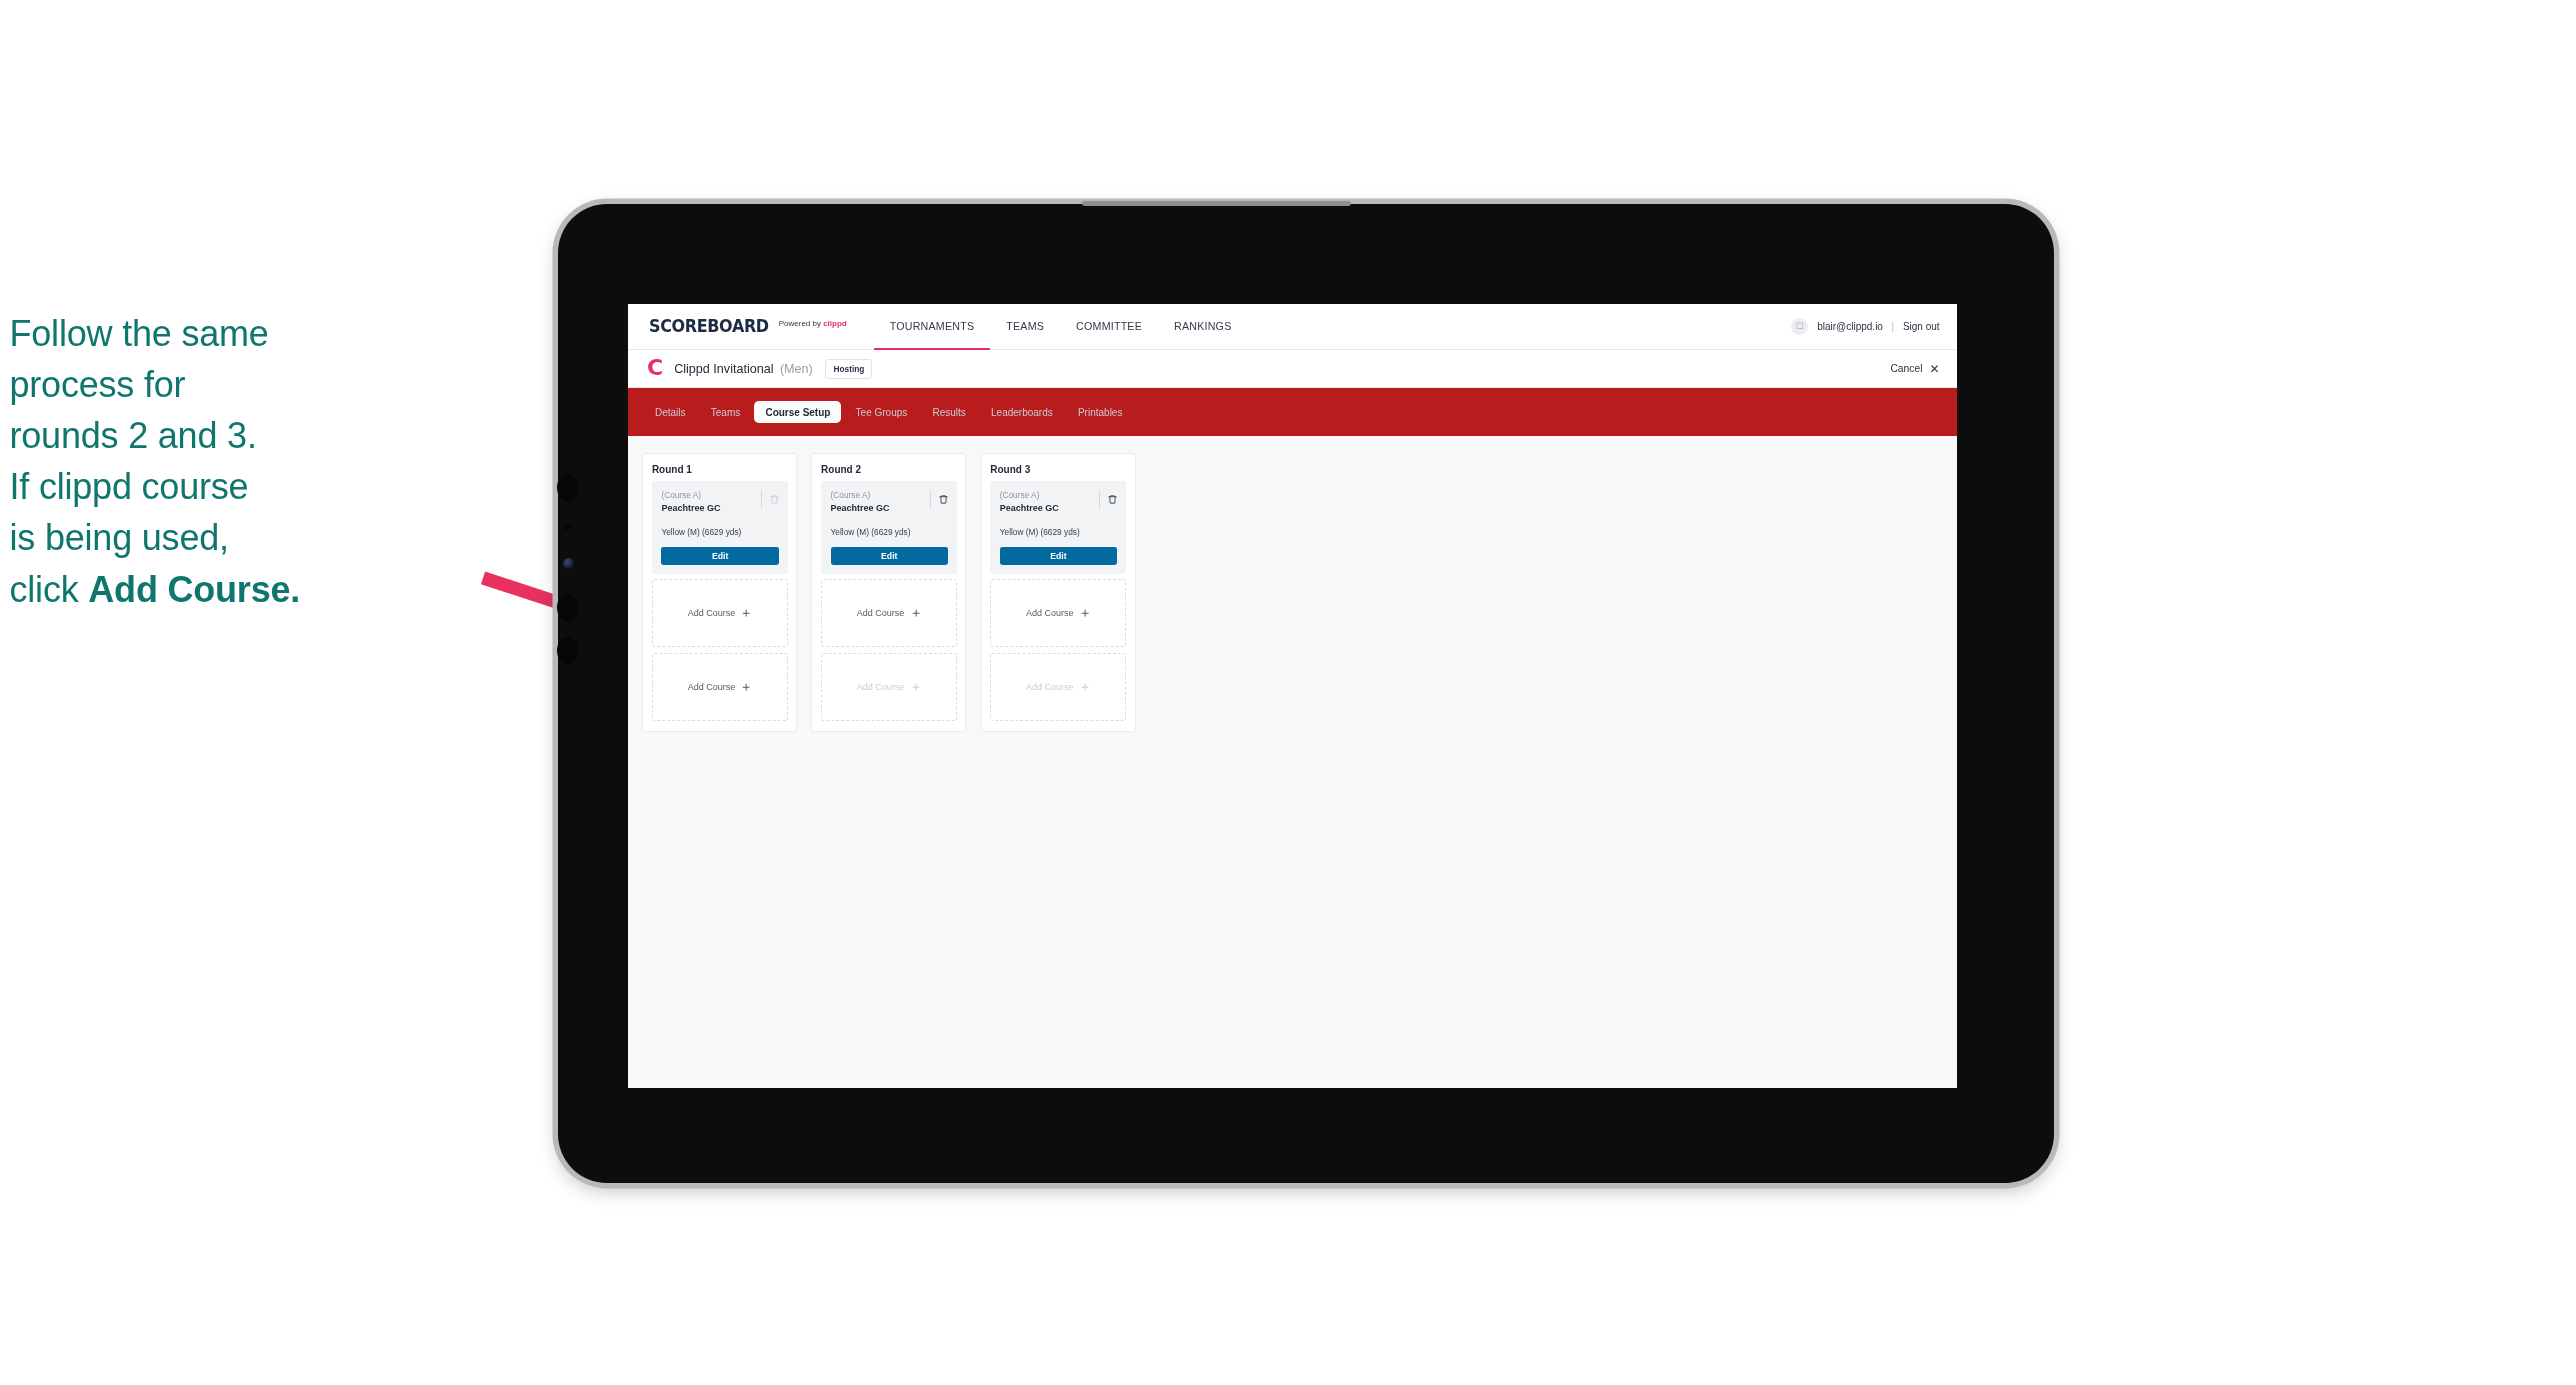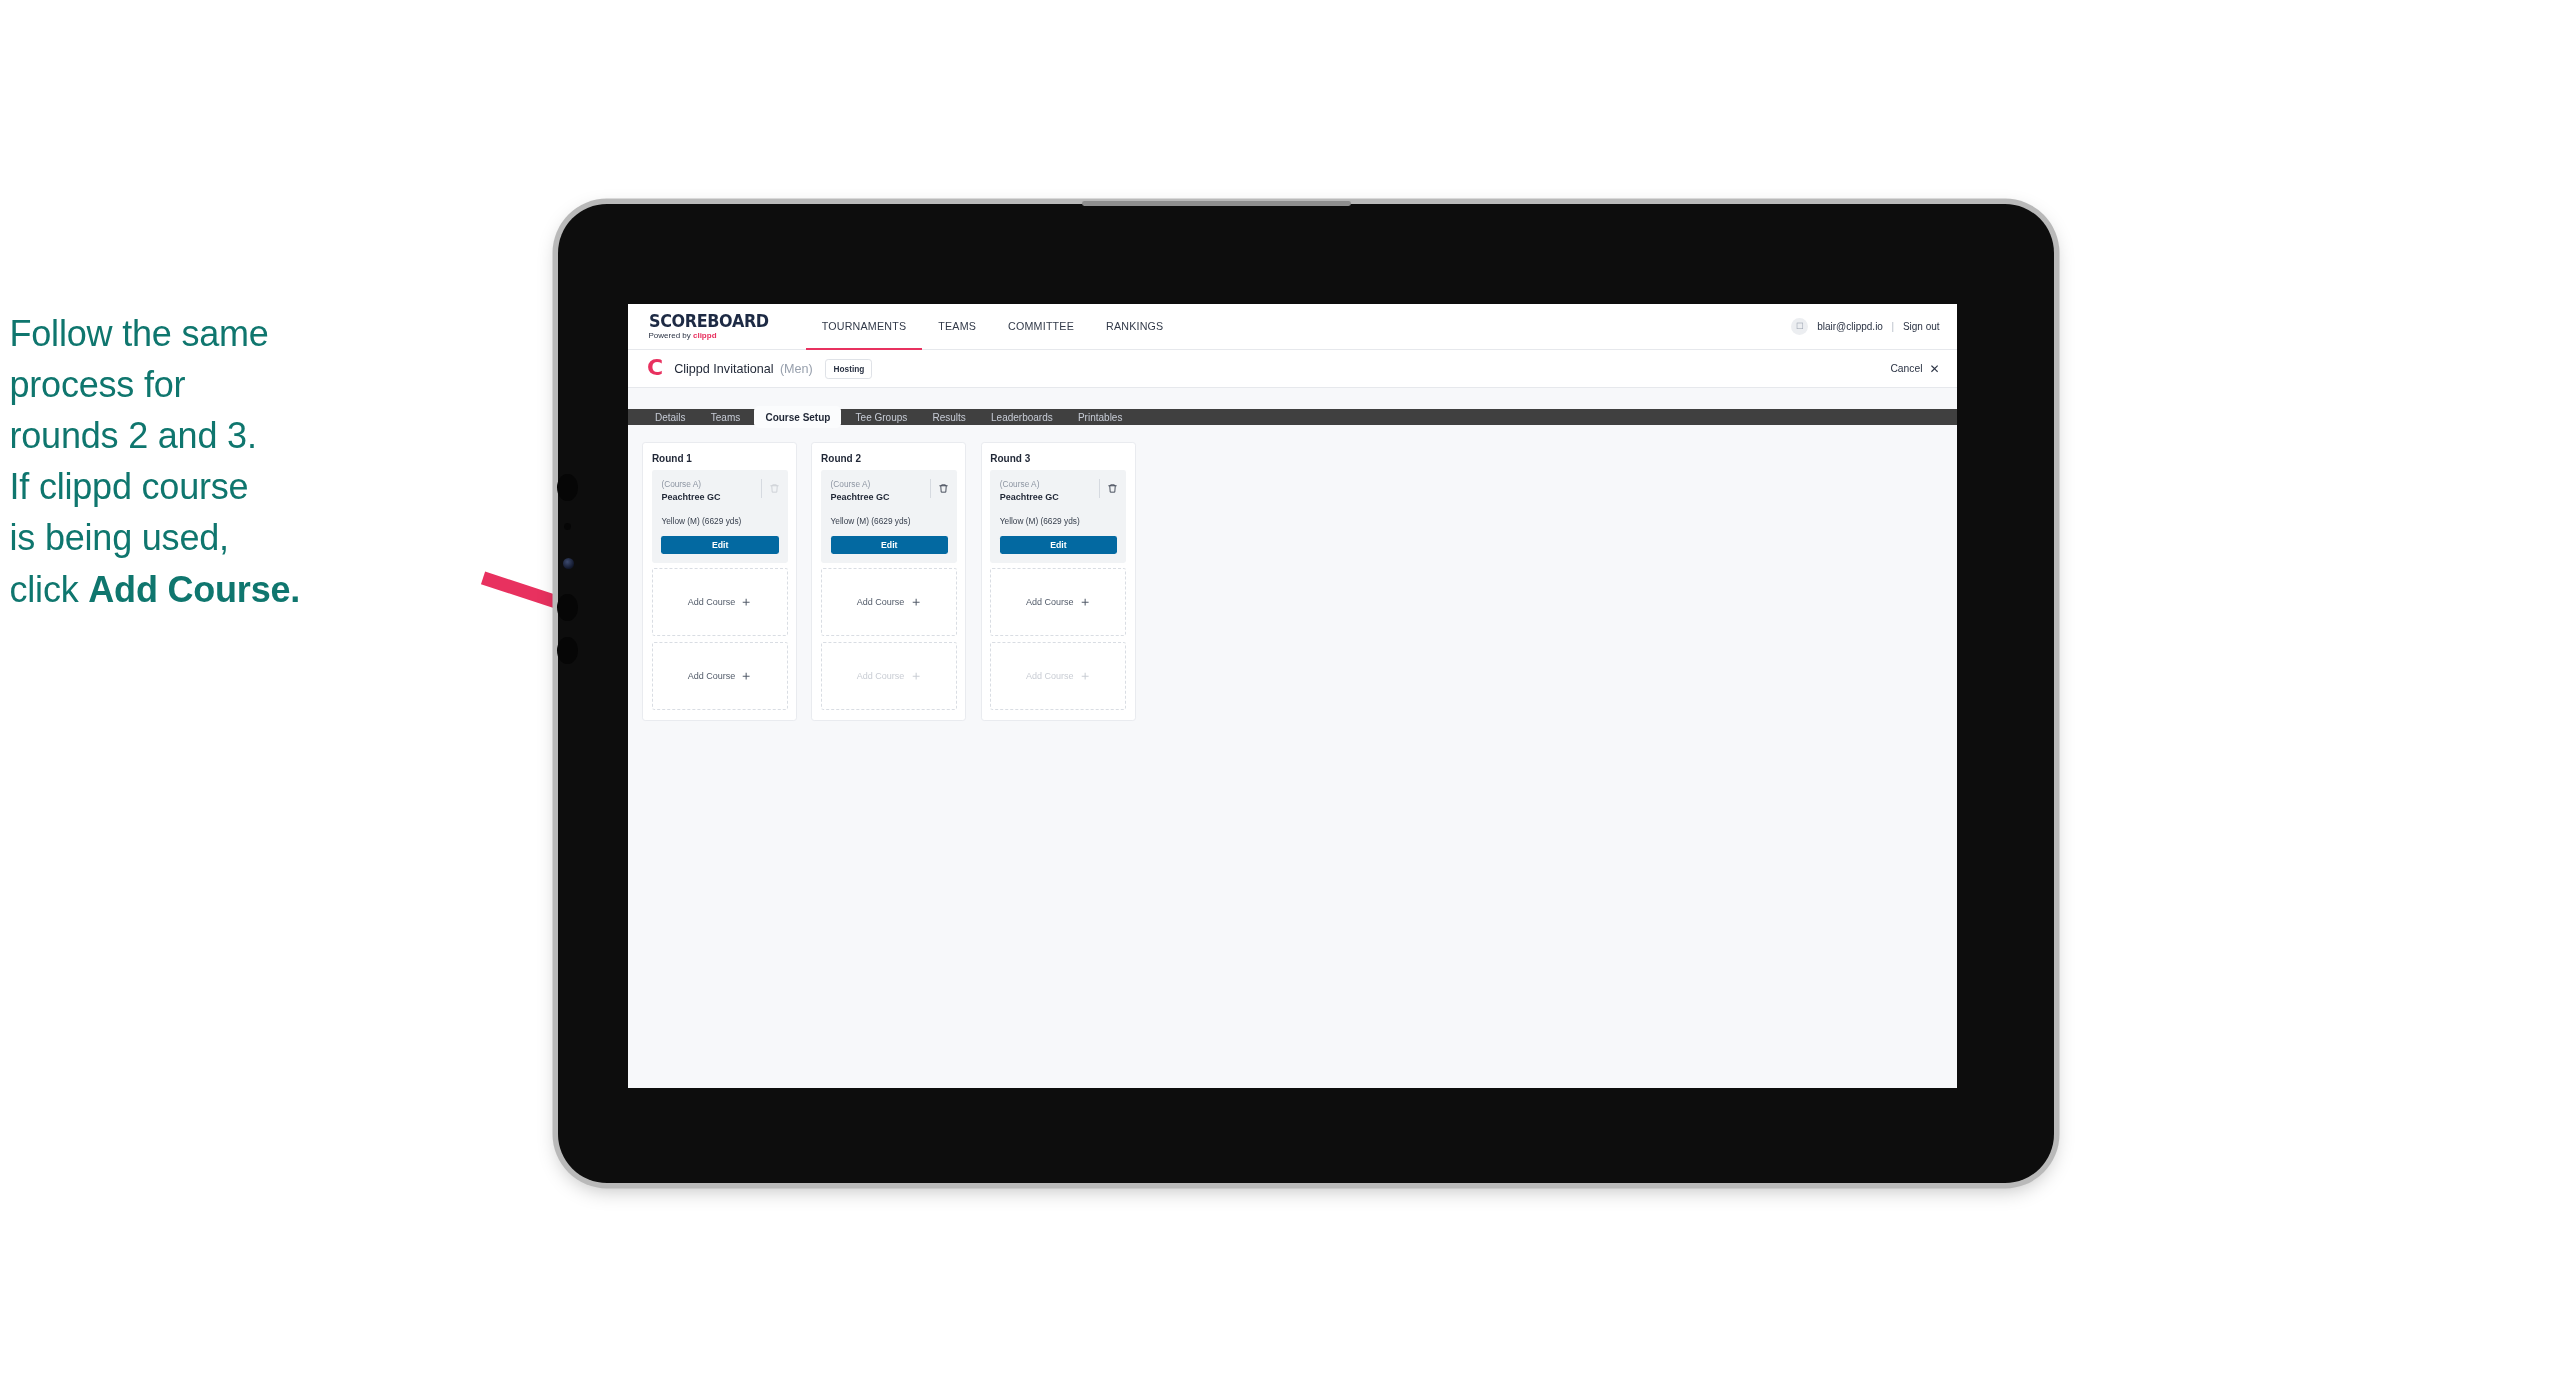--- a/index.html
+++ b/index.html
@@ -54,21 +54,21 @@
     overflow: hidden;
   }
 
   
   .topbar {
     height: 46px; background:#fff;
     display:flex; align-items:center;
     border-bottom: 0.8px solid #e6e8ec;
     padding: 0 17.4px 0 20.5px;
   }
-  .logo-wrap { display:flex; flex-direction:column; justify-content:center; margin-right: 27px; }
+  .logo-wrap { display:flex; flex-direction:row; justify-content:center; margin-right: 27px; }
   .logo-main {
     font-family: "DejaVu Sans", sans-serif;
     font-weight: 700; font-size: 17.4px; letter-spacing: -0.4px;
     color:#1d2a44; line-height: 1;
     transform: scaleX(0.92);
     transform-origin: left center;
   }
   .logo-sub { font-size: 8px; color:#2b3344; margin-top: 2.4px; line-height:1; }
   .logo-sub .brand { color:#e8315f; font-weight:700; }
 
@@ -111,22 +111,22 @@
     cursor:pointer;
   }
   .cancel {
     margin-left:auto; display:flex; align-items:center; gap:7.1px;
     font-size:10.3px; color:#2b3344; cursor:pointer;
   }
   .cancel .x { font-size:12px; }
 
   
   .tabbar {
-    height: 16px; background:#404040;
-    display:flex; align-items:center; padding-left: 16px; gap: 3.2px; margin-top: 21px;
+    height: 48px; background:#b91c1c;
+    display:flex; align-items:center; padding-left: 16px; gap: 3.2px;
   }
   .tab {
     font-size:10px; color:#c7ccd6; padding: 5.5px 11px; border-radius:4.7px;
     cursor:pointer; white-space:nowrap;
   }
   .tab.active { background:#fbfcfd; color:#1f2635; font-weight:700; }
 
   
   .content { padding: 17.4px 14.2px; display:flex; gap: 14.2px; align-items:flex-start; }
   .round-col {

